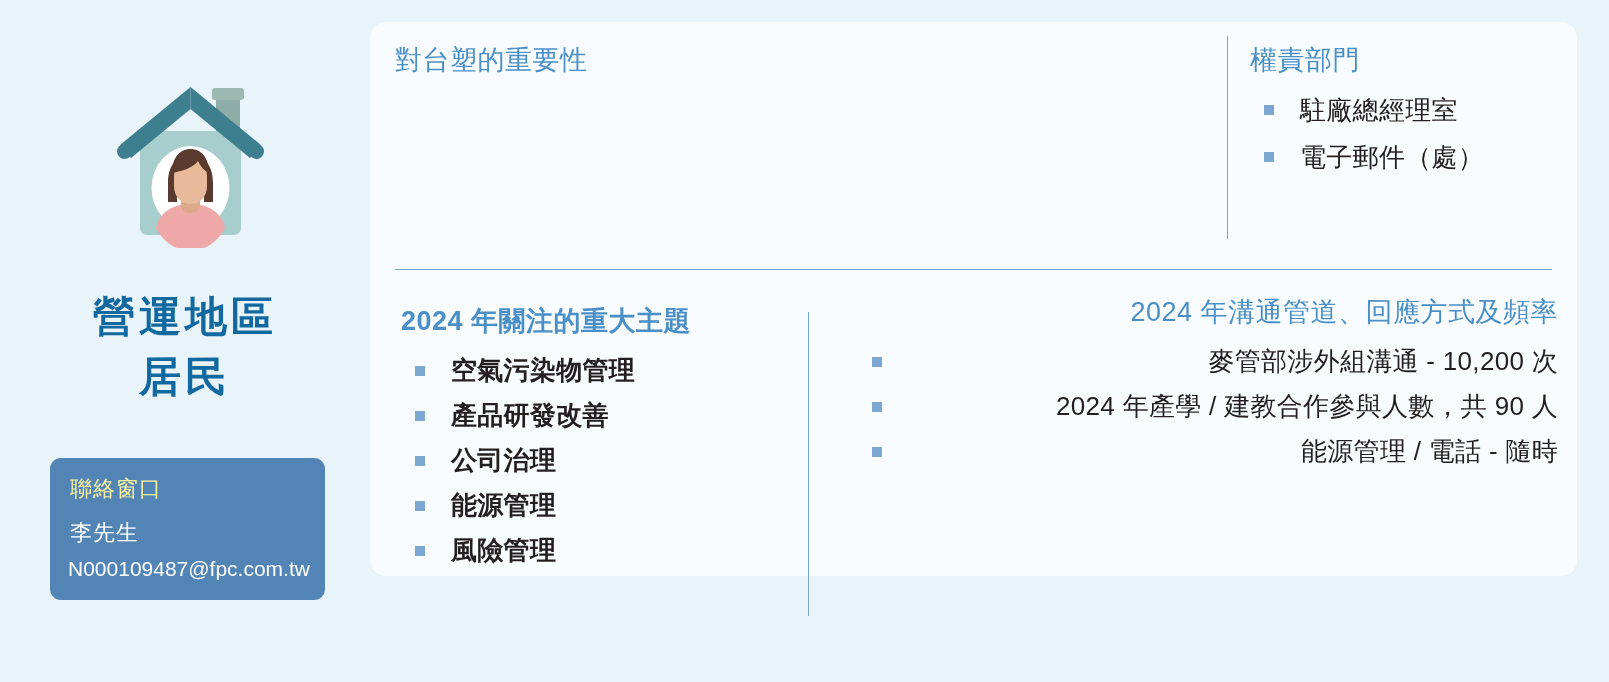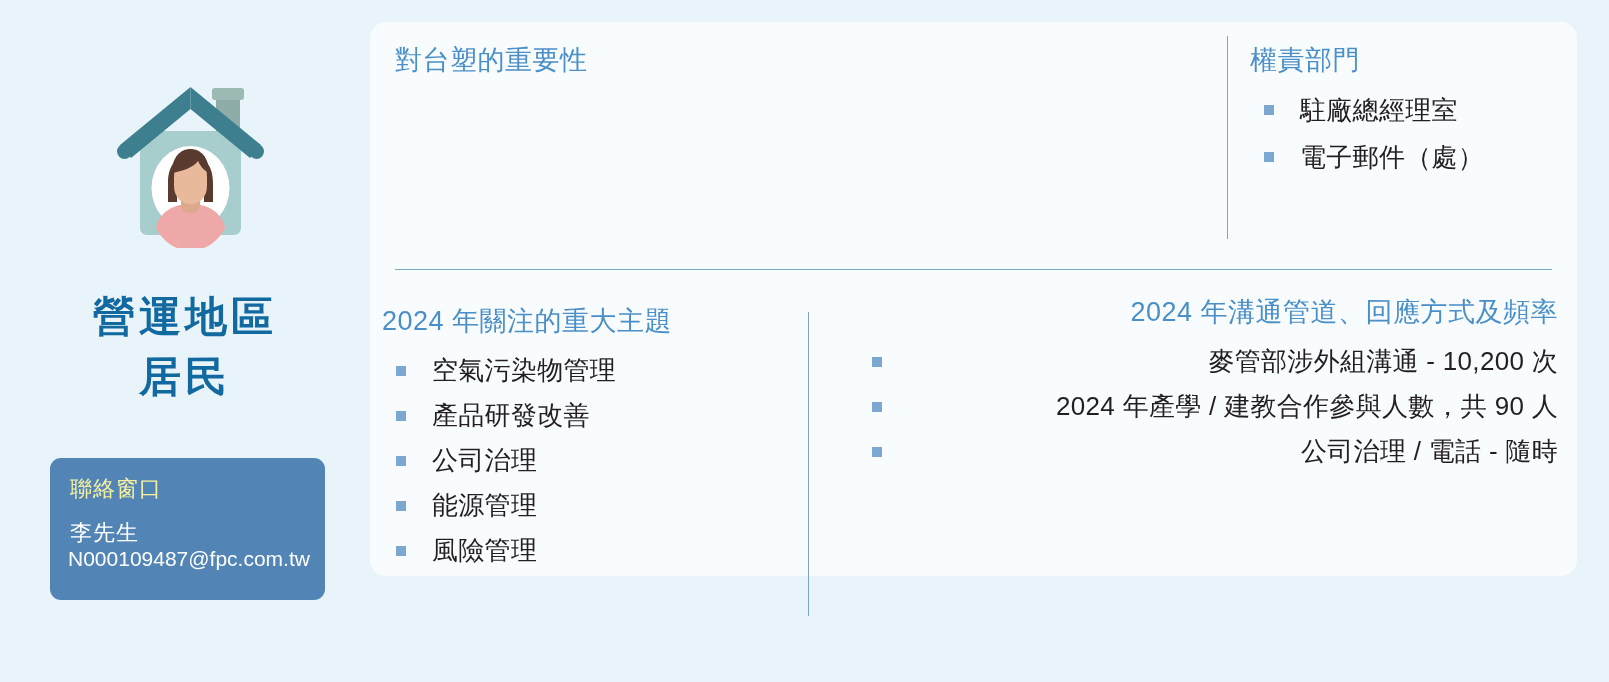--- a/index.html
+++ b/index.html
@@ -71,21 +71,21 @@
     position: absolute;
     left: 20px;
     top: 60px;
     color: #ffffff;
     font-size: 22px;
     letter-spacing: 1px;
   }
   #contact-card .c-email {
     position: absolute;
     left: 18px;
-    top: 89px;
+    top: 99px;
     color: #ffffff;
     font-size: 21px;
     letter-spacing: 0px;
   }
 
   
   #content-card {
     position: absolute;
     left: 370px;
     top: 22px;
@@ -146,23 +146,24 @@
     position: absolute;
     left: 438px;
     top: 290px;
     width: 1px;
     height: 304px;
     background: #7ba7c7;
   }
 
   #topics-block {
     position: absolute;
-    left: 12px;
+    left: 31px;
     top: 281px;
     width: 400px;
+    font-weight: bold;
   }
 
   #channels-block {
     position: absolute;
     left: 488px;
     top: 272px;
     width: 700px;
     text-align: right;
   }
 
@@ -299,18 +300,18 @@
       <li>
         <span class="bsq"></span>
         <span>麥管部涉外組溝通 - 10,200 次</span>
       </li>
       <li>
         <span class="bsq"></span>
         <span>2024 年產學 / 建教合作參與人數，共 90 人</span>
       </li>
       <li>
         <span class="bsq"></span>
-        <span>公司治理 / 電話 - 隨時</span>
+        <span>能源管理 / 電話 - 隨時</span>
       </li>
     </ul>
   </div>
 
 </div>
 
 </body></html>

